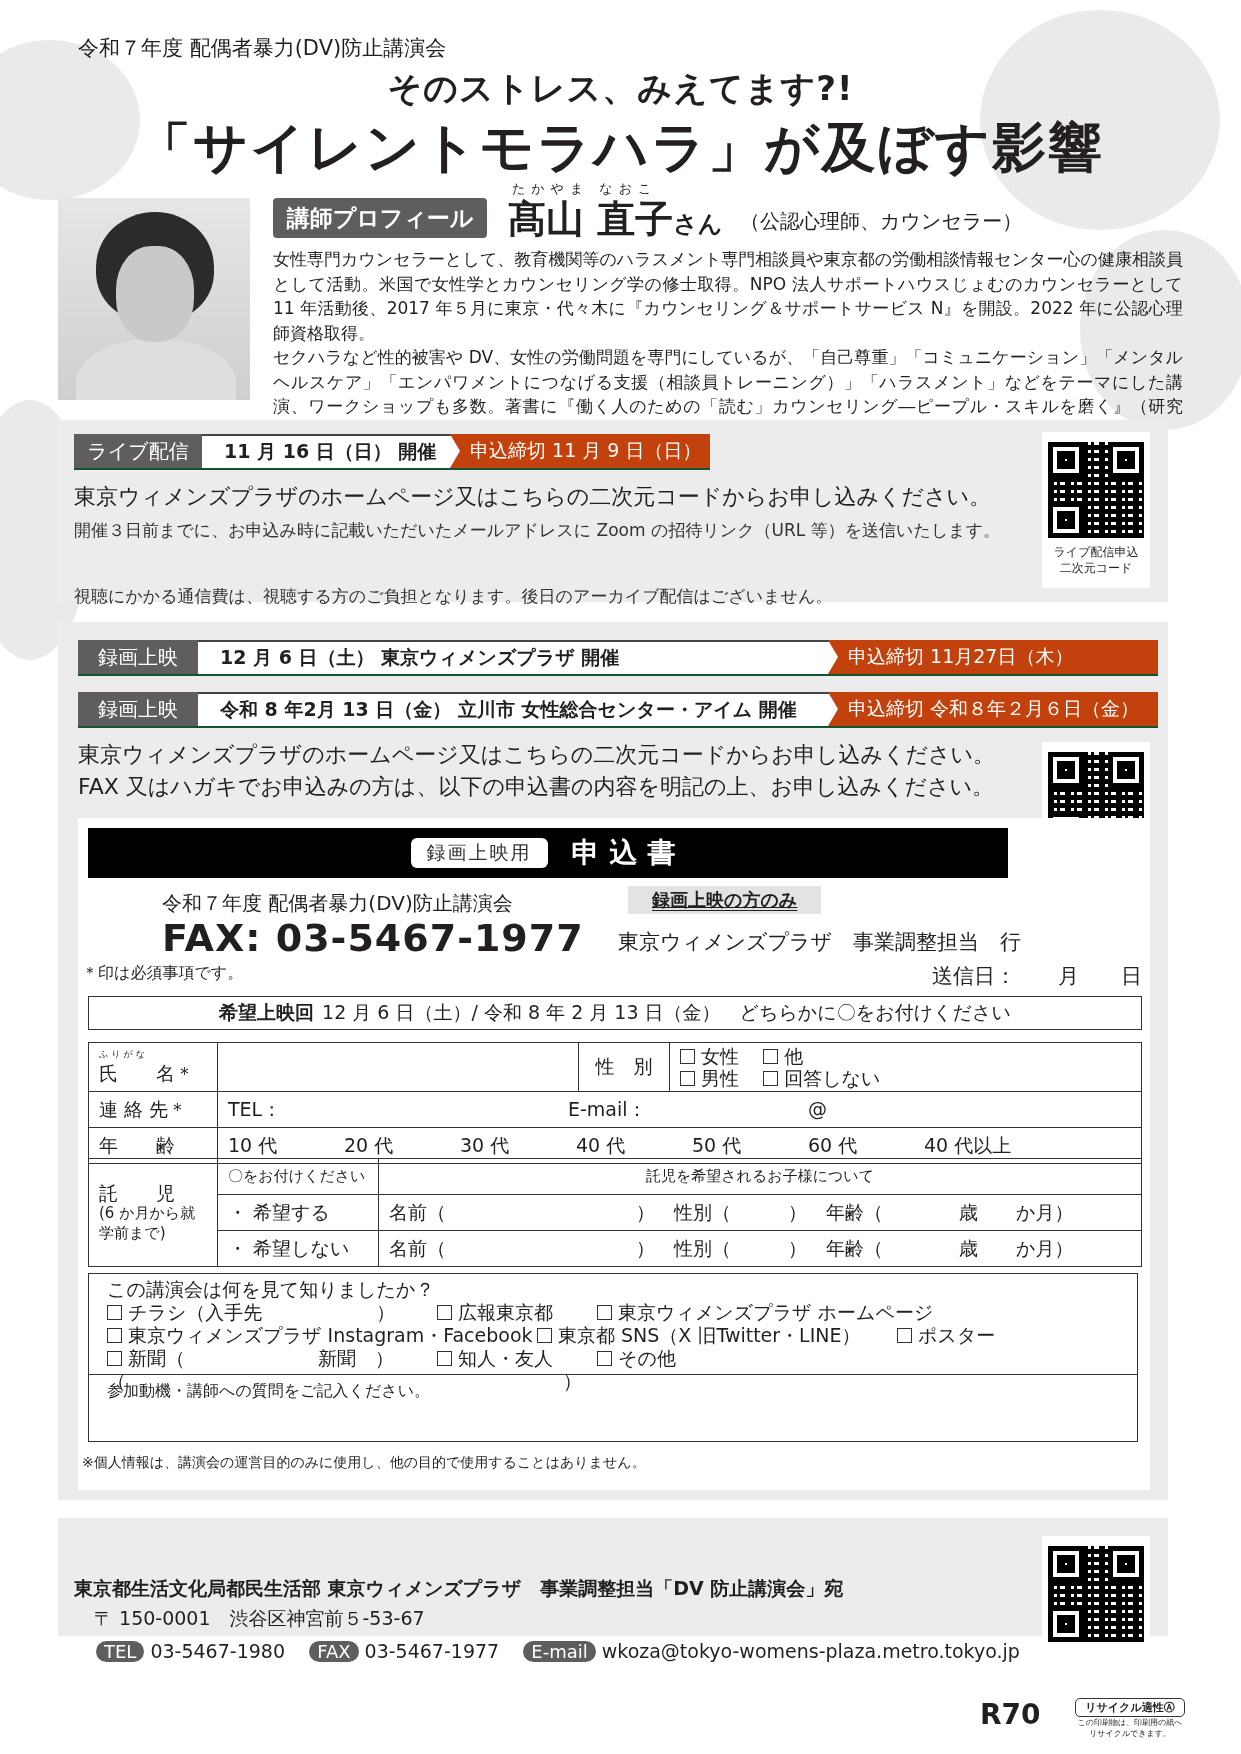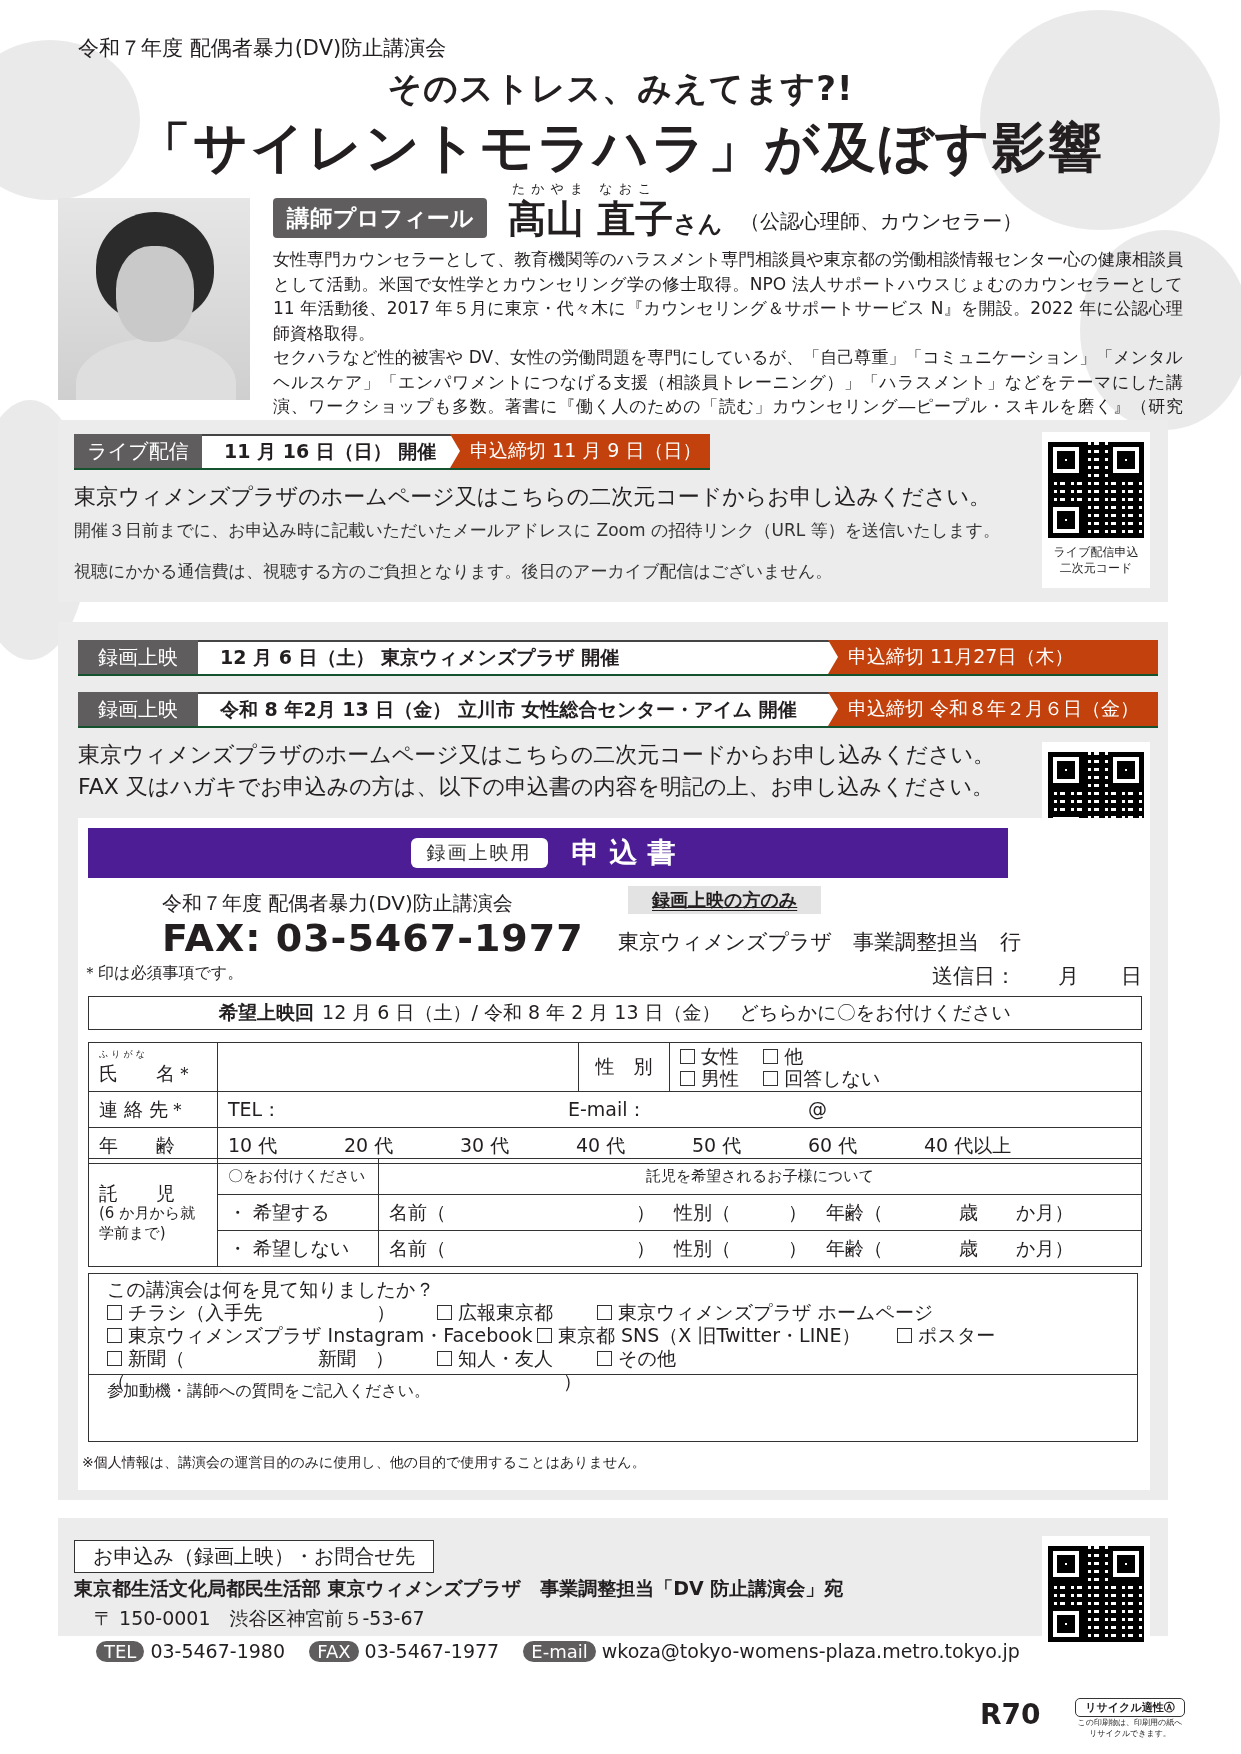--- a/index.html
+++ b/index.html
@@ -29,21 +29,21 @@
   .qr{position:absolute;background:#fff;display:flex;flex-direction:column;align-items:center;}
   .qr .code{width:96px;height:96px;margin-top:10px;background:
      repeating-linear-gradient(90deg,#000 0 6px,#fff 6px 9px,#000 9px 12px,#fff 12px 17px),
      repeating-linear-gradient(0deg,#000 0 5px,#fff 5px 8px);background-blend-mode:multiply;position:relative;}
   .qr .code:before,.qr .code:after,.qr .code span{content:"";position:absolute;width:26px;height:26px;border:5px solid #000;background:#fff;box-shadow:inset 0 0 0 4px #fff,inset 0 0 0 12px #000;}
   .qr .code:before{left:0;top:0;}
   .qr .code:after{right:0;top:0;}
   .qr .code span{left:0;bottom:0;}
   .qr .cap{font-size:12px;text-align:center;margin-top:6px;line-height:16px;}
   .form{position:absolute;left:78px;top:818px;width:1072px;height:672px;background:#fff;}
-  .form-head{position:absolute;left:10px;top:10px;width:920px;height:50px;background:#4c1d95;display:flex;align-items:center;justify-content:center;gap:24px;}
+  .form-head{position:absolute;left:10px;top:10px;width:920px;height:50px;background:#000000;display:flex;align-items:center;justify-content:center;gap:24px;}
   .pill{background:#fff;color:#333;border-radius:6px;padding:2px 16px;font-size:19px;letter-spacing:2px;}
   .form-title{color:#fff;font-size:28px;font-weight:bold;letter-spacing:10px;}
   table.f{border-collapse:collapse;position:absolute;left:10px;width:1054px;font-size:19px;}
   table.f td{border:1.5px solid #333;padding:0 10px;height:35px;}
   .cb{display:inline-block;width:13px;height:13px;border:1px solid #333;margin-right:6px;vertical-align:-1px;}
   .pill-s{display:inline-block;background:#5f5d5e;color:#fff;border-radius:12px;padding:0 8px;font-size:18px;margin-right:6px;}
 </style>
 </head>
 <body>
 
@@ -71,21 +71,21 @@
 </div>
 
 <div class="panel" style="left:58px;top:420px;width:1110px;height:182px;">
   <div class="bar" style="left:16px;top:14px;width:636px;">
     <div class="tag" style="width:128px;">ライブ配信</div>
     <div class="white" style="width:258px;">11 月 16 日（日） 開催</div>
     <div class="dl" style="width:260px;">申込締切 11 月 9 日（日）</div>
   </div>
   <div class="abs big" style="left:16px;top:62px;">東京ウィメンズプラザのホームページ又はこちらの二次元コードからお申し込みください。</div>
   <div class="abs small" style="left:16px;top:98px;width:960px;">開催３日前までに、お申込み時に記載いただいたメールアドレスに Zoom の招待リンク（URL 等）を送信いたします。</div>
-  <div class="abs small" style="left:16px;top:140px;font-family:Liberation Mono, monospace;">視聴にかかる通信費は、視聴する方のご負担となります。後日のアーカイブ配信はございません。</div>
+  <div class="abs small" style="left:16px;top:164px;">視聴にかかる通信費は、視聴する方のご負担となります。後日のアーカイブ配信はございません。</div>
   <div class="qr" style="left:984px;top:12px;width:108px;height:156px;">
     <div class="code">
         <span></span>
       </div>
     <div class="cap">
         <div>ライブ配信申込</div>
         <div>二次元コード</div>
       </div>
   </div>
 </div>
@@ -191,21 +191,20 @@
       <span style="display:inline-block;width:330px;"><span class="cb"></span><span>新聞（　　　　　　　新聞　）</span></span><span style="display:inline-block;width:160px;"><span class="cb"></span><span>知人・友人</span></span><span><span class="cb"></span><span>その他（　　　　　　　　　　　　　　　　　　　　　　　）</span></span>
     </div>
   </div>
   <div class="abs" style="left:10px;top:556px;width:1050px;height:68px;border:1.5px solid #333;box-sizing:border-box;padding:6px 18px;font-size:16px;">
     <span>参加動機・講師への質問をご記入ください。</span>
   </div>
   <div class="abs" style="left:4px;top:636px;font-size:14px;">※個人情報は、講演会の運営目的のみに使用し、他の目的で使用することはありません。</div>
 </div>
 
 <div class="panel" style="left:58px;top:1518px;width:1110px;height:118px;">
-  <div class="abs" style="left:16px;top:22px;border:1.5px solid #333;background:#fff;padding:2px 18px;font-size:20px;">お申込み（録画上映）・お問合せ先</div>
   <div class="abs" style="left:16px;top:58px;font-size:19px;font-weight:bold;">東京都生活文化局都民生活部 東京ウィメンズプラザ　事業調整担当「DV 防止講演会」宛</div>
   <div class="abs" style="left:36px;top:88px;font-size:19px;">〒 150-0001　渋谷区神宮前５-53-67</div>
   <div class="qr" style="left:984px;top:18px;width:108px;height:118px;">
     <div class="code">
         <span></span>
       </div>
   </div>
 </div>
 <div class="abs" style="left:96px;top:1640px;font-size:19px;">
   <span class="pill-s">TEL</span><span>03-5467-1980</span>&nbsp;&nbsp;&nbsp;

